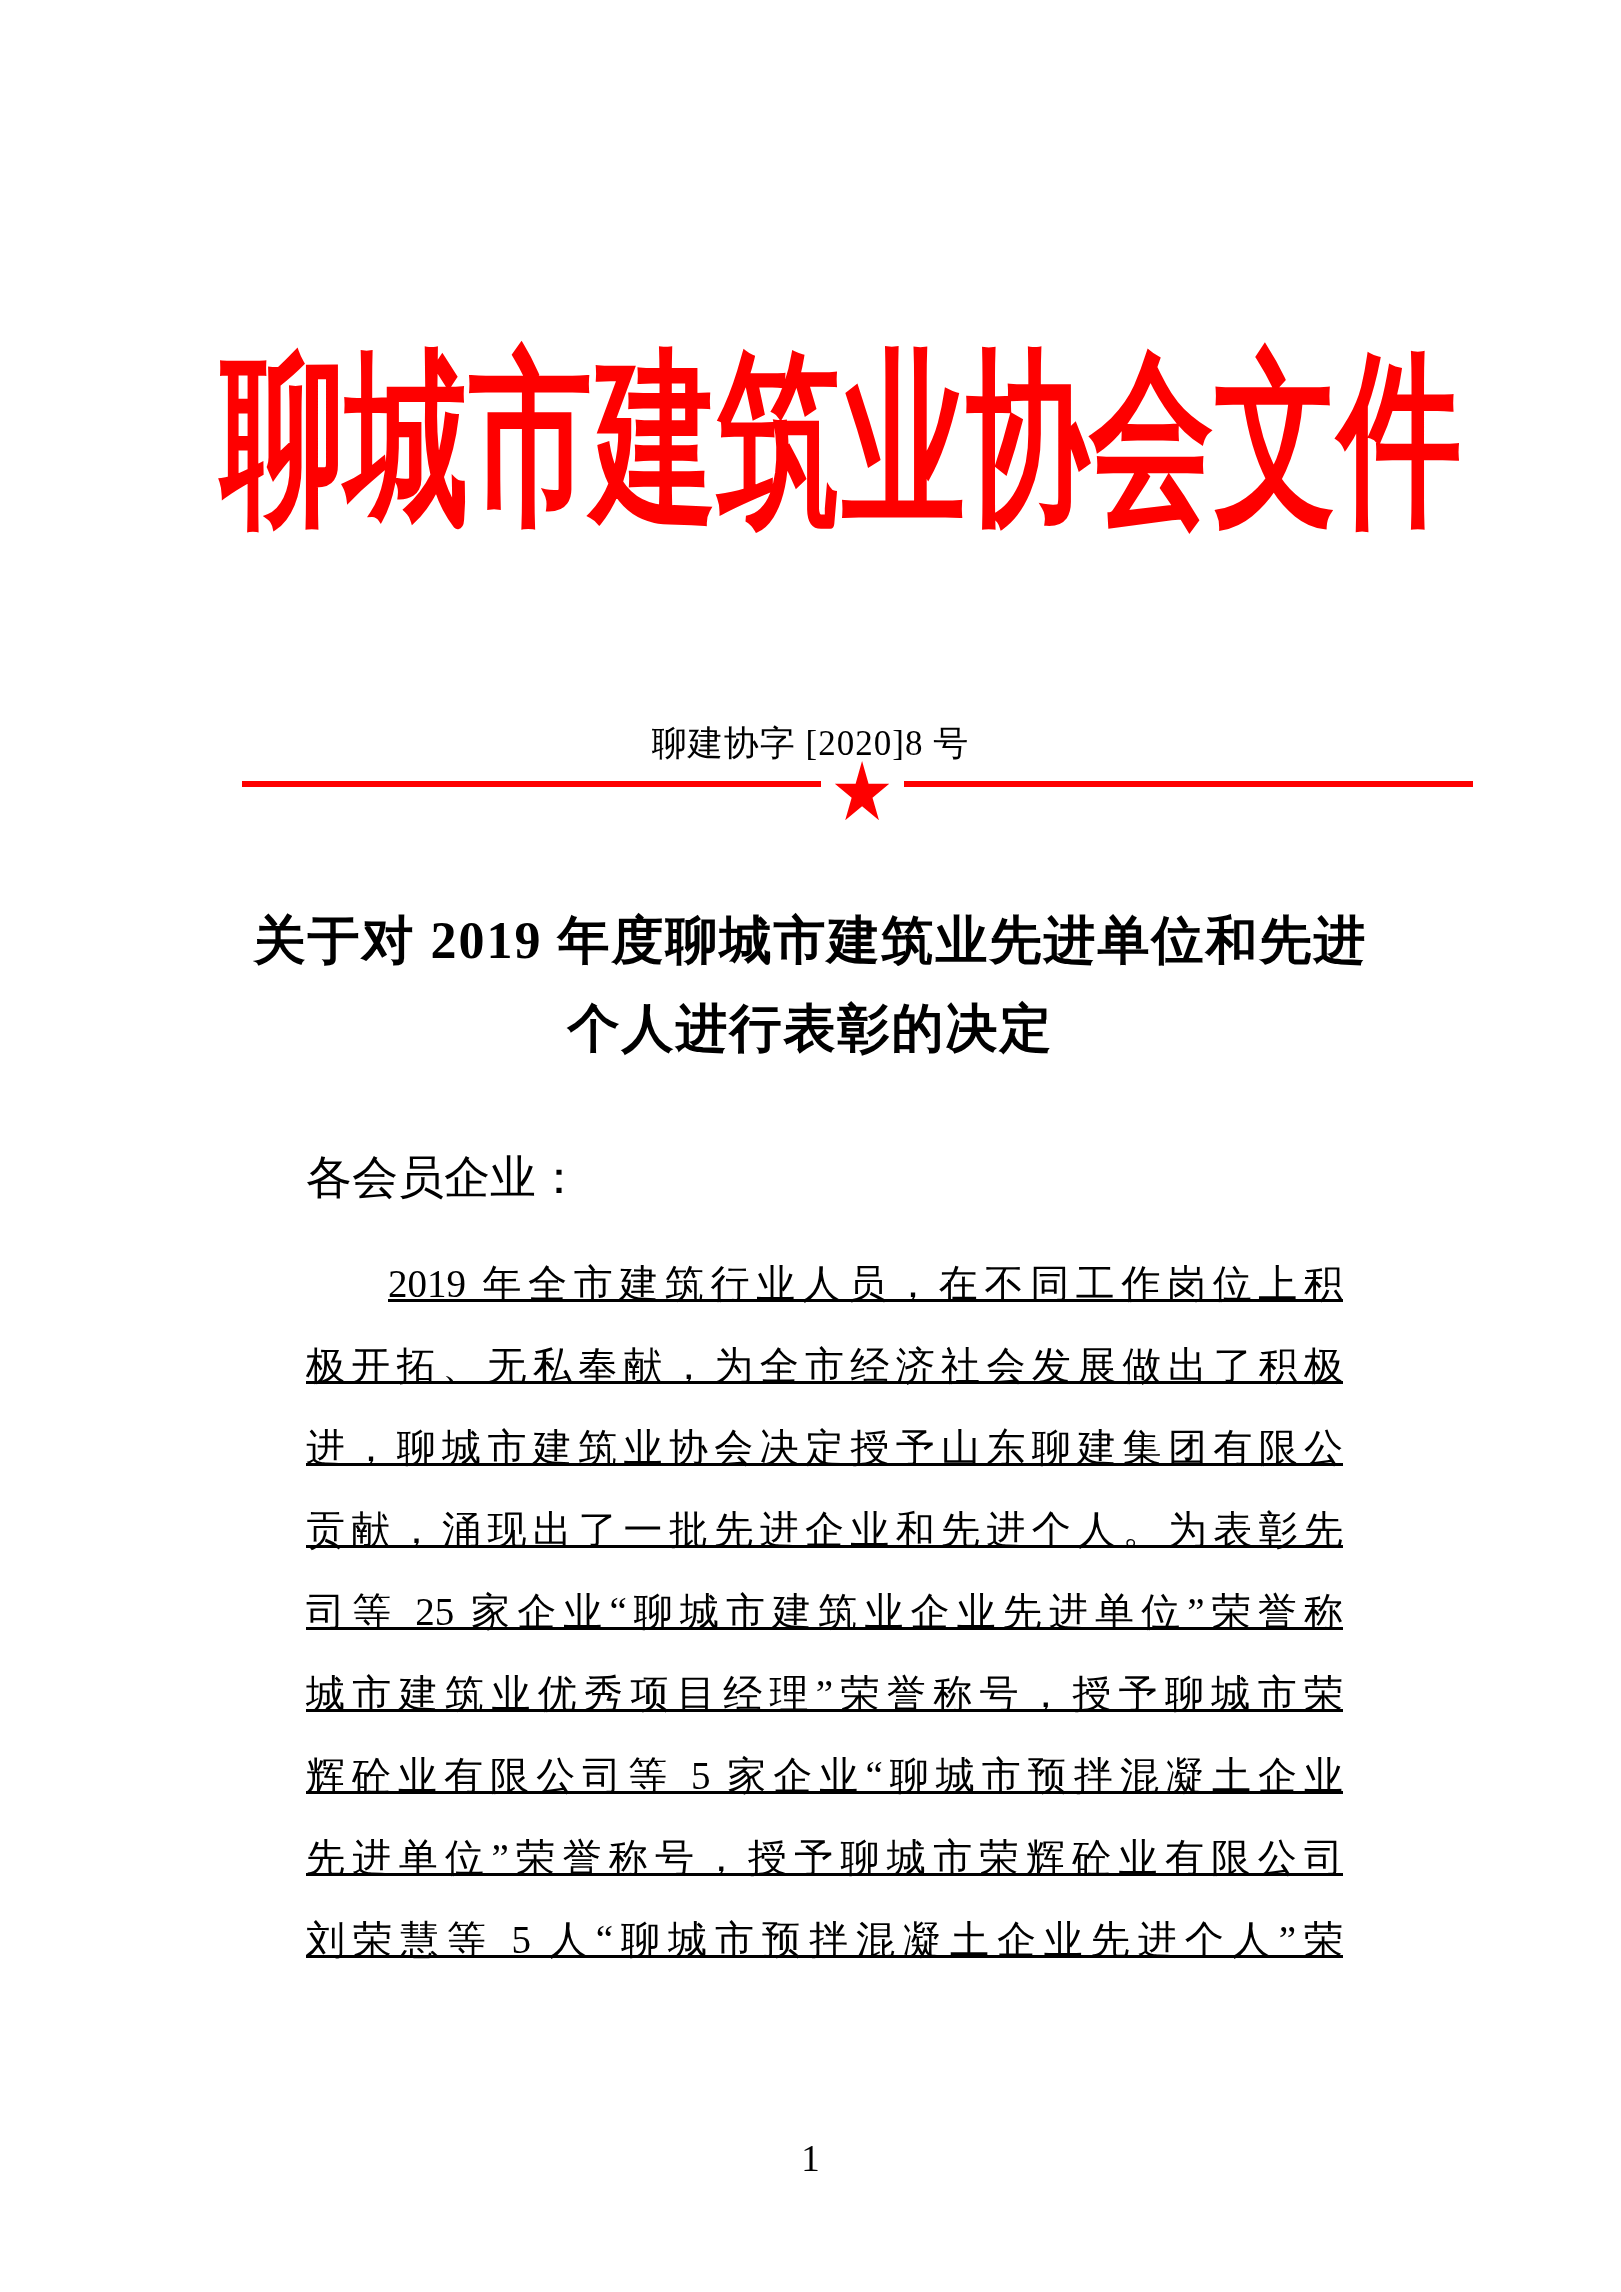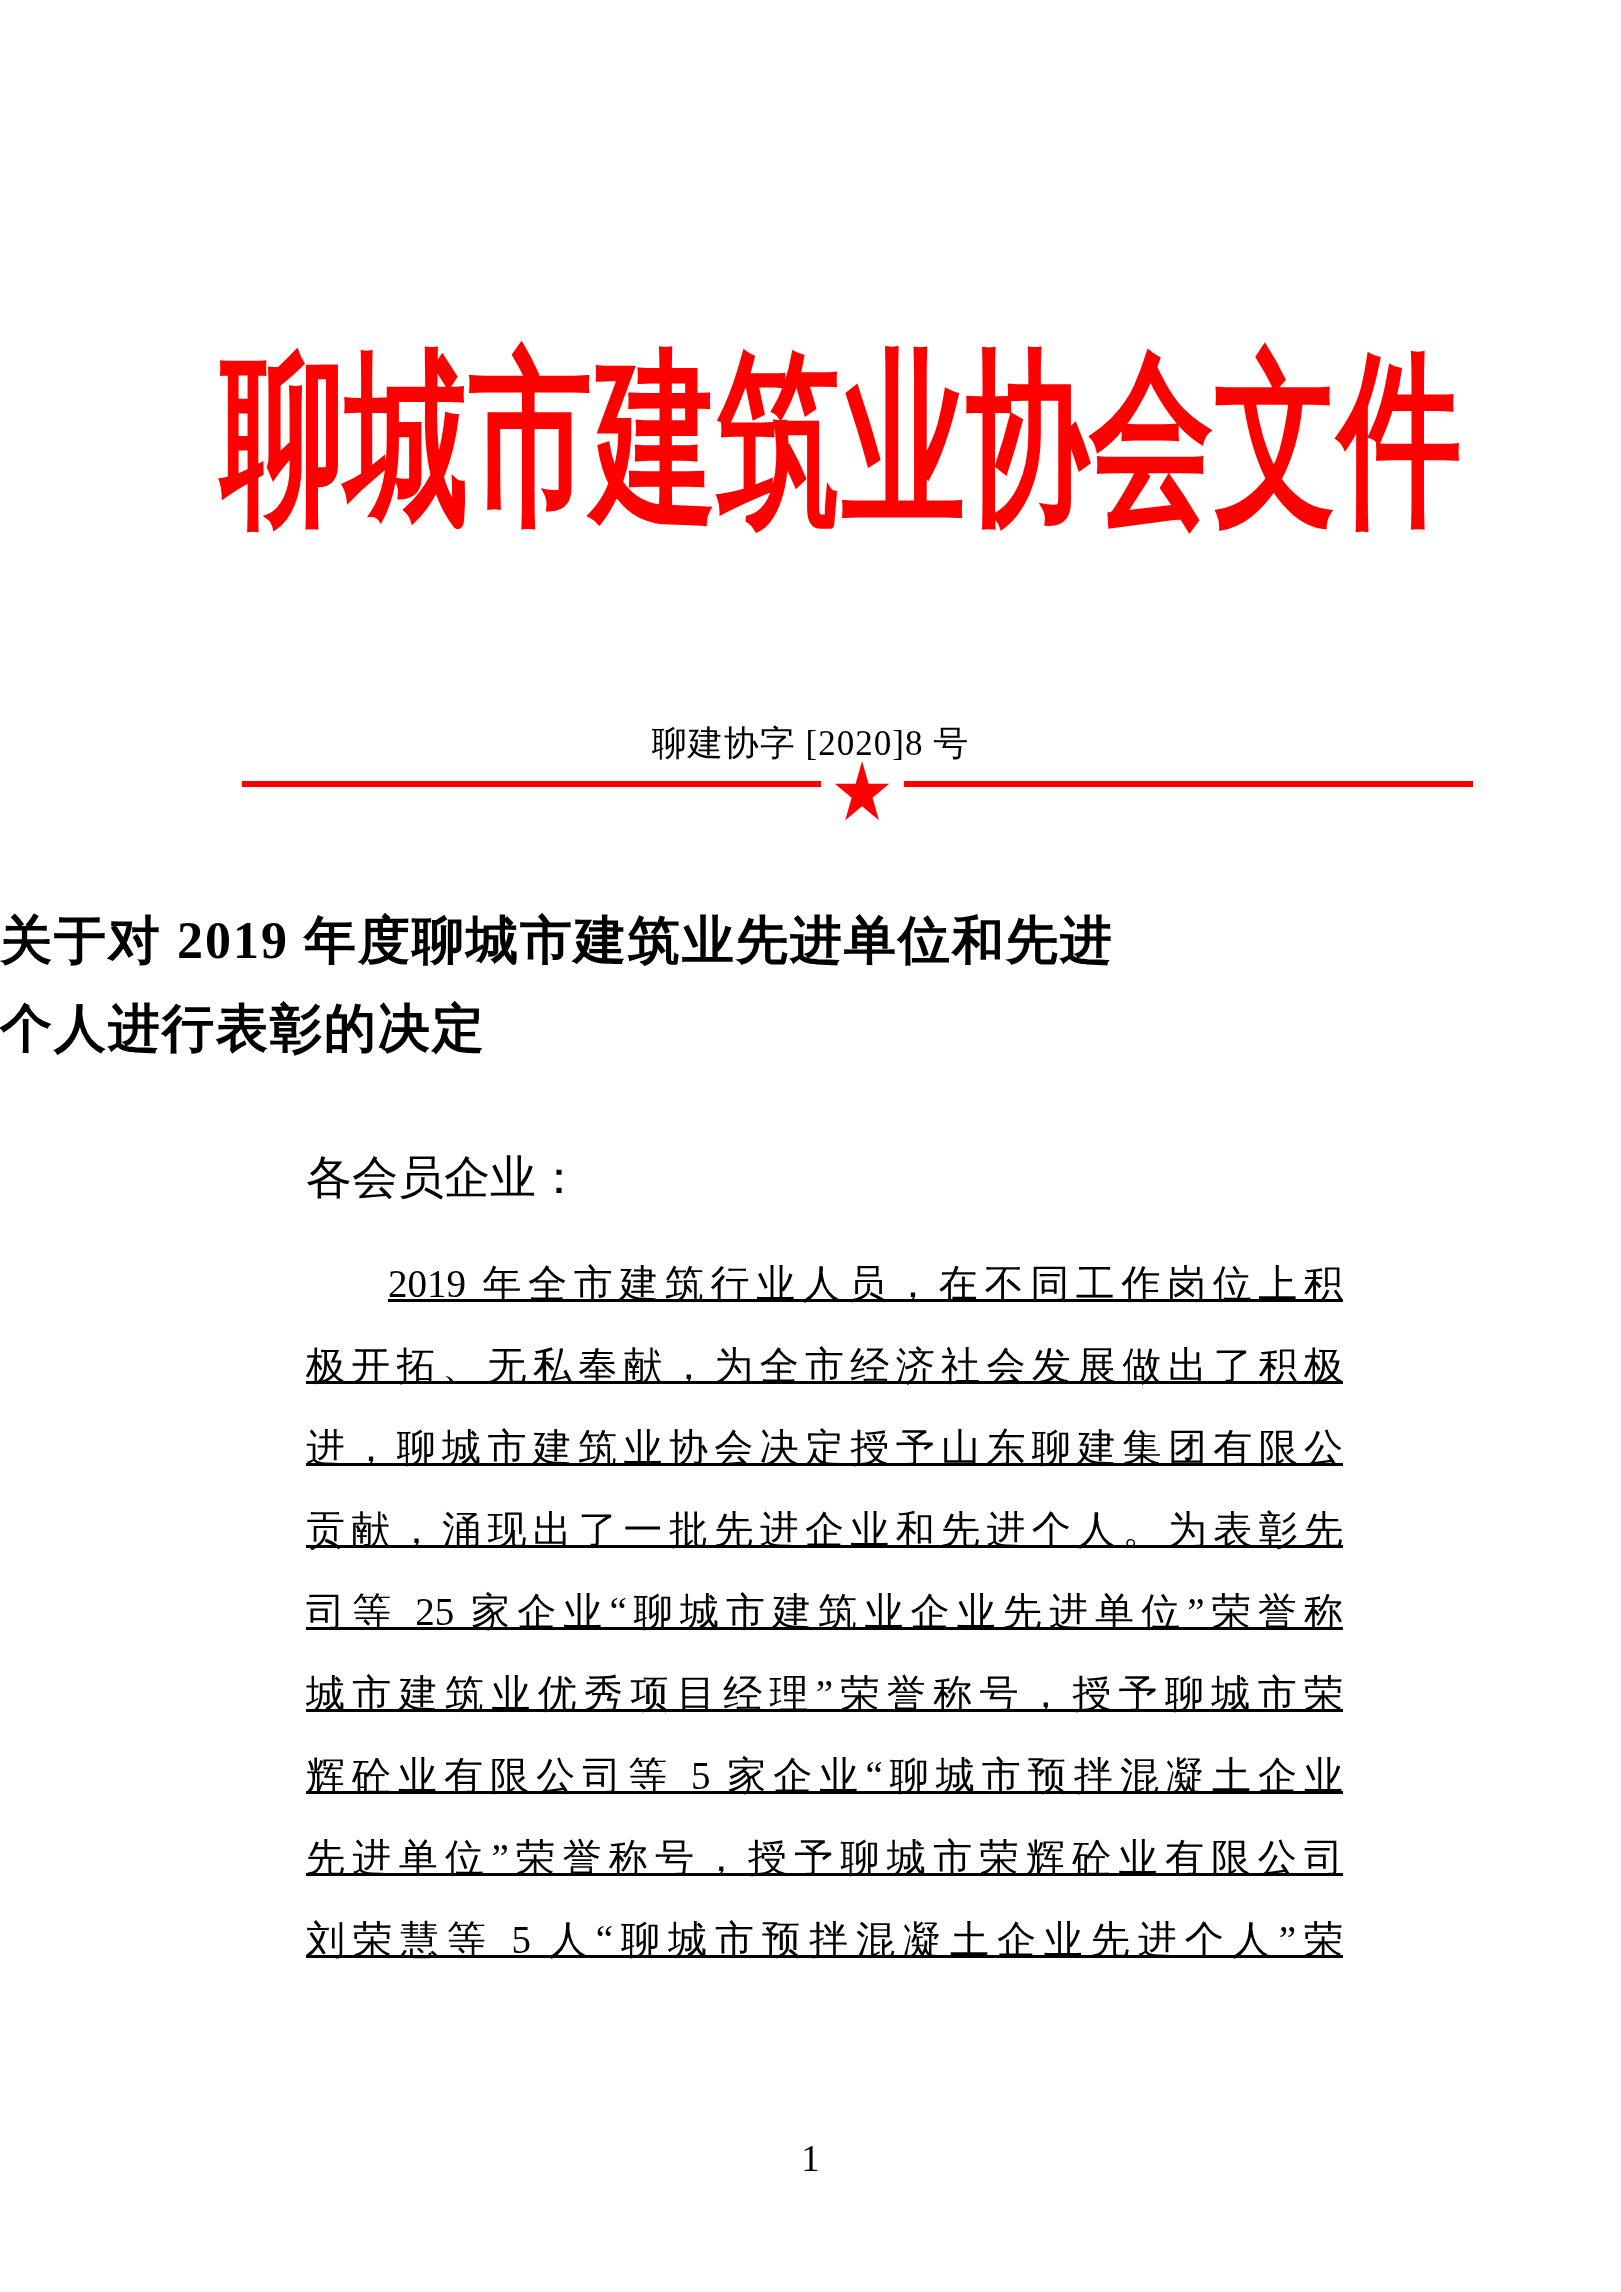--- a/index.html
+++ b/index.html
@@ -20,21 +20,21 @@
   
   .rule{position:absolute;top:781px;height:5.9px;background:#fe0000;}
   .rule-left{left:242px;width:579px;}
   .rule-right{left:904px;width:569px;}
   .star{position:absolute;left:818px;top:747px;width:88px;height:88px;
         display:flex;align-items:center;justify-content:center;
         color:#fe0000;font-size:71px;font-family:"DejaVu Sans", sans-serif;
         transform:scaleY(1.15);}
 
   
-  .doc-title{position:absolute;left:0;top:897px;width:1621px;text-align:left;
+  .doc-title{position:absolute;left:0;top:897px;width:1621px;text-align:center;
              font-weight:bold;font-size:52px;line-height:88px;letter-spacing:2px;}
 
   
   .salutation{position:absolute;left:306px;top:1157px;font-size:46px;line-height:41px;}
   .body-text{position:absolute;left:306px;top:1243px;width:1037px;font-size:39px;text-decoration:underline;}
   .bline{height:82px;line-height:82px;text-align:justify;text-align-last:justify;
          overflow:visible;}
   .bline.indent{text-indent:82px;}
 
   .page-number{position:absolute;left:0;top:2139px;width:1621px;text-align:center;

